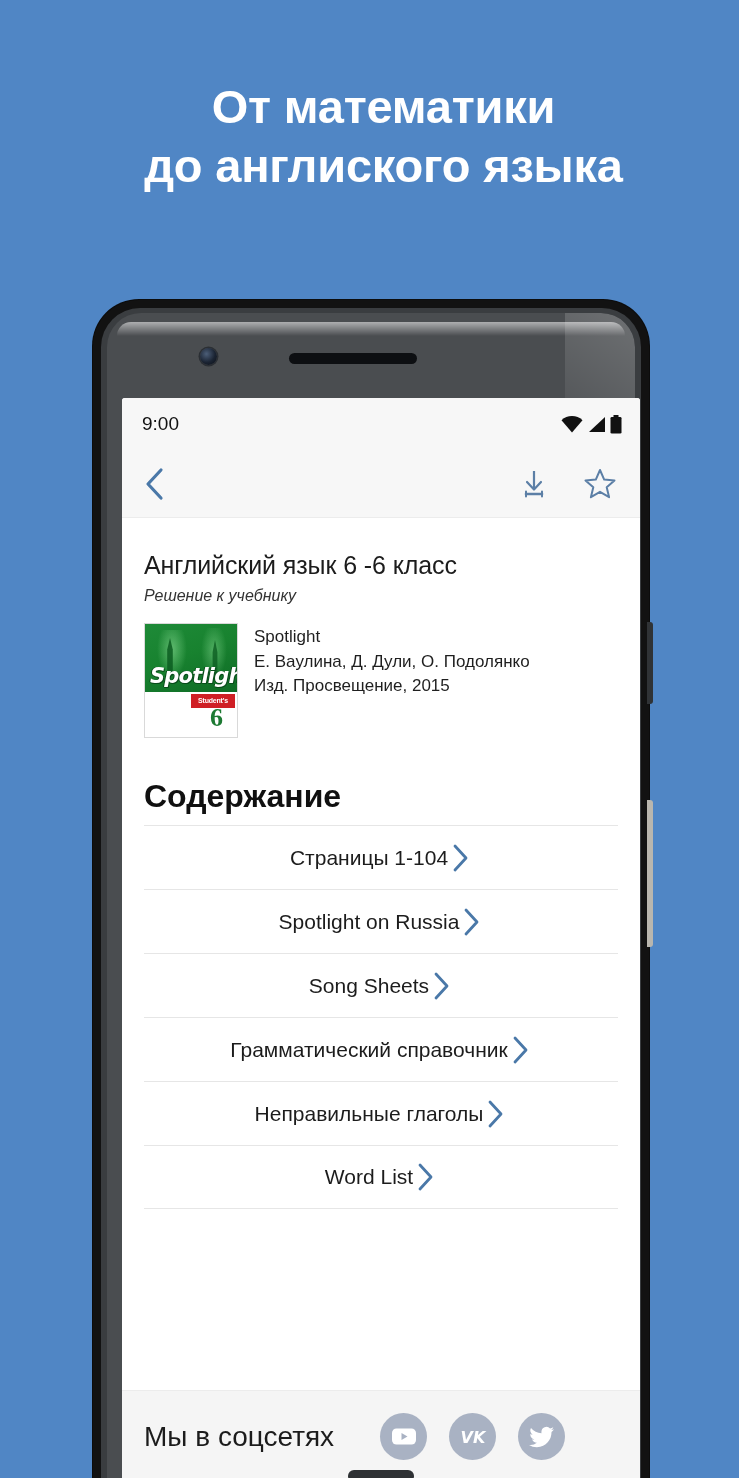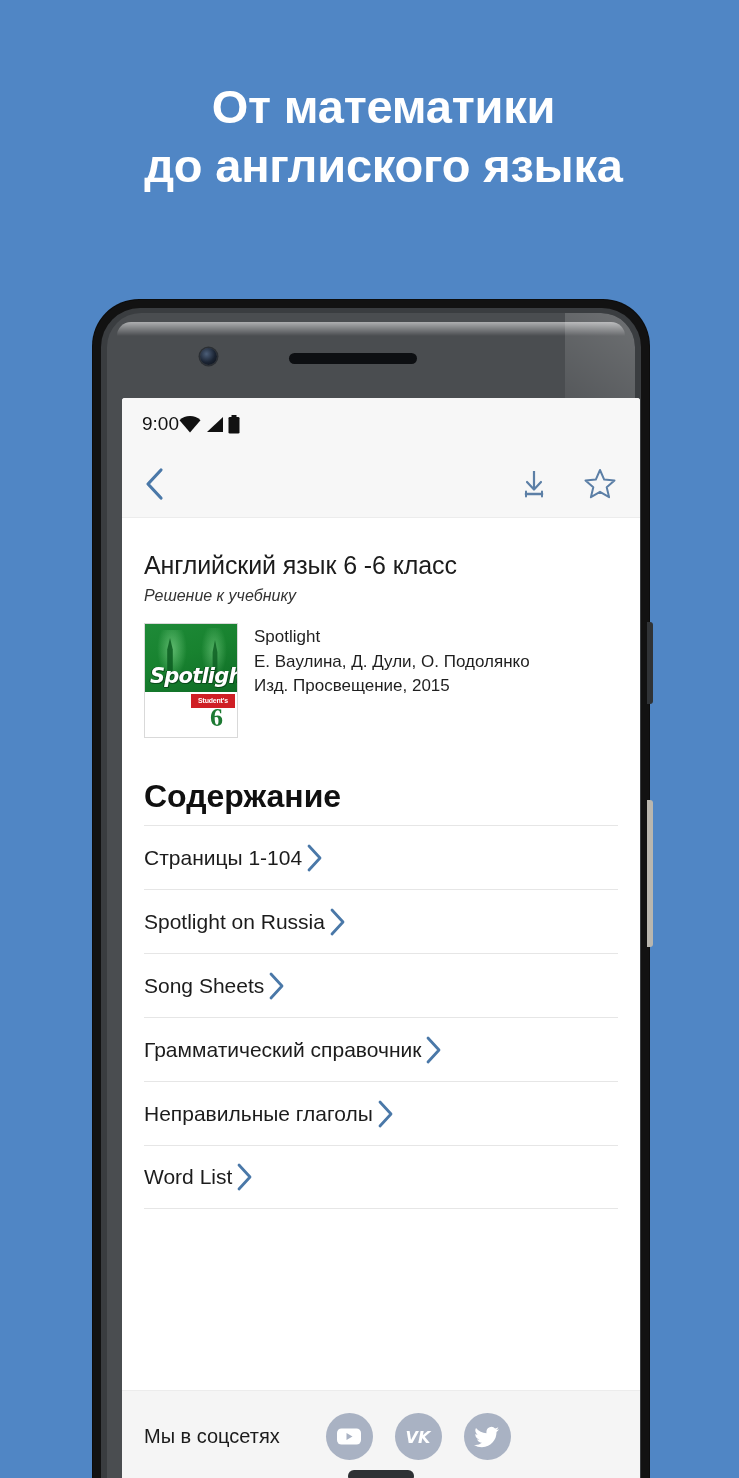--- a/index.html
+++ b/index.html
@@ -130,21 +130,21 @@
     display: flex;
     flex-direction: column;
   }
 
   
   .statusbar {
     height: 52px;
     background: #f7f7f7;
     display: flex;
     align-items: center;
-    justify-content: flex-start;
+    justify-content: space-between;
     padding: 0 18px 0 20px;
     flex: none;
   }
   .status-time {
     font-size: 19px;
     color: #111;
   }
   .status-icons {
     display: flex;
     align-items: center;
@@ -288,21 +288,21 @@
     font-weight: bold;
     color: #101010;
     margin-top: 40px;
     margin-bottom: 10px;
   }
 
   .toc { list-style: none; }
   .toc-item {
     display: flex;
     align-items: center;
-    justify-content: flex-start;
+    justify-content: center;
     height: 64px;
     border-top: 1px solid #e6e6e6;
     cursor: pointer;
   }
   .toc-item:last-child { border-bottom: 1px solid #e6e6e6; }
   .toc-label {
     font-size: 21px;
     color: #1c1c1c;
   }
 
@@ -314,21 +314,21 @@
     border-top: 1px solid #ececec;
     position: relative;
   }
   .social-row {
     display: flex;
     align-items: center;
     padding: 22px 0 0 22px;
     gap: 22px;
   }
   .social-label {
-    font-size: 20px;
+    font-size: 28px;
     color: #1c1c1c;
     margin-right: 24px;
   }
   .social-circle {
     width: 47px;
     height: 47px;
     border-radius: 50%;
     background: #a9b2c3;
     display: flex;
     align-items: center;

